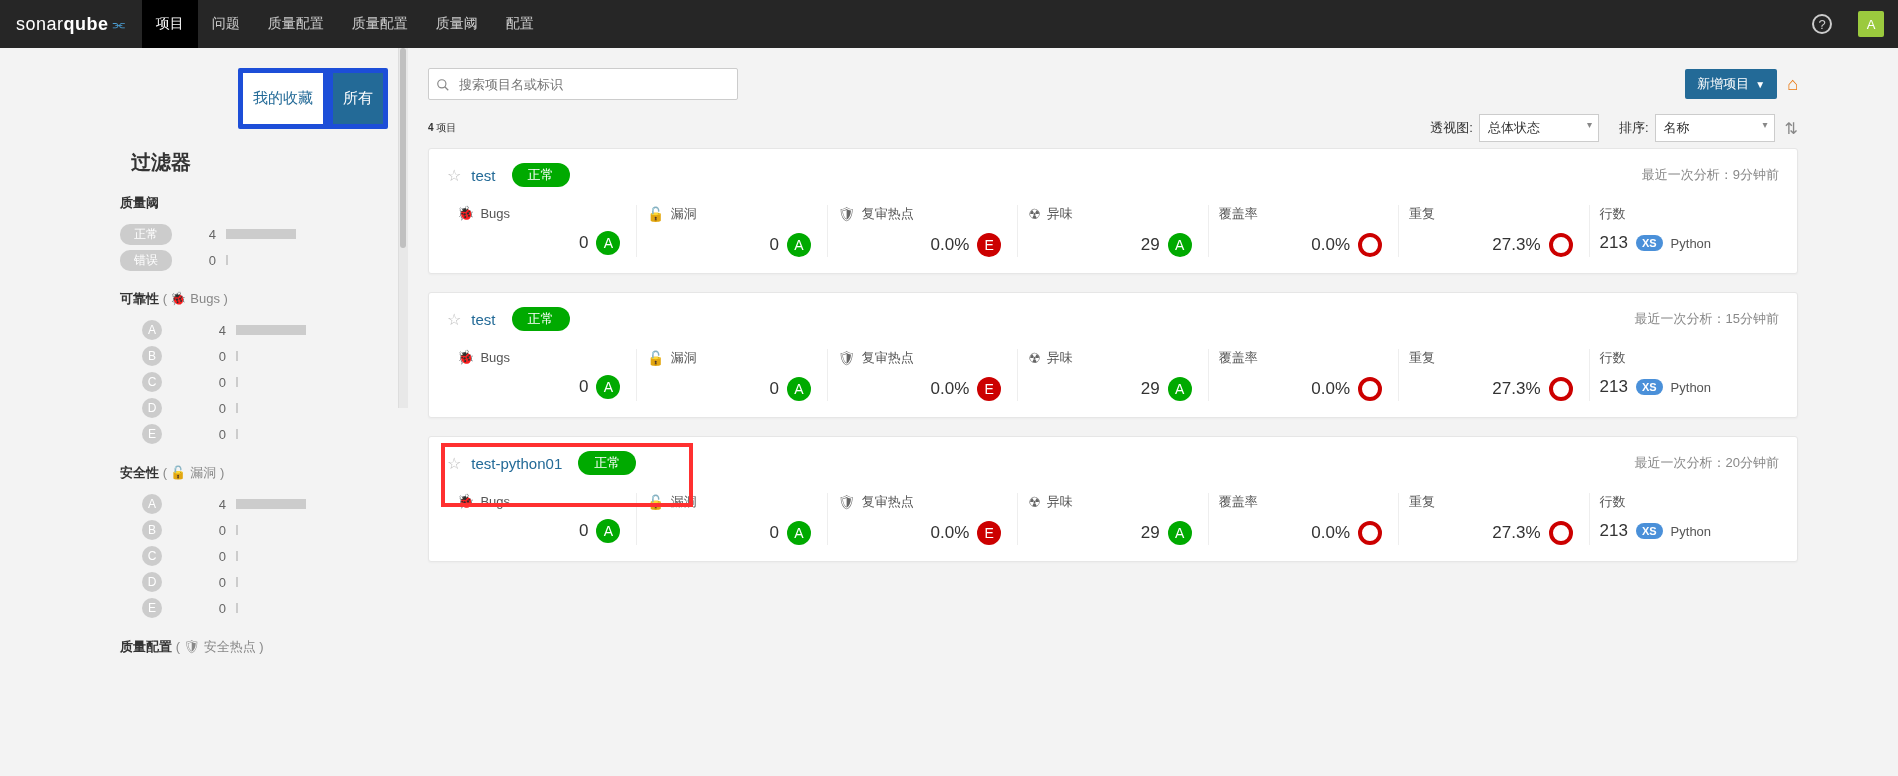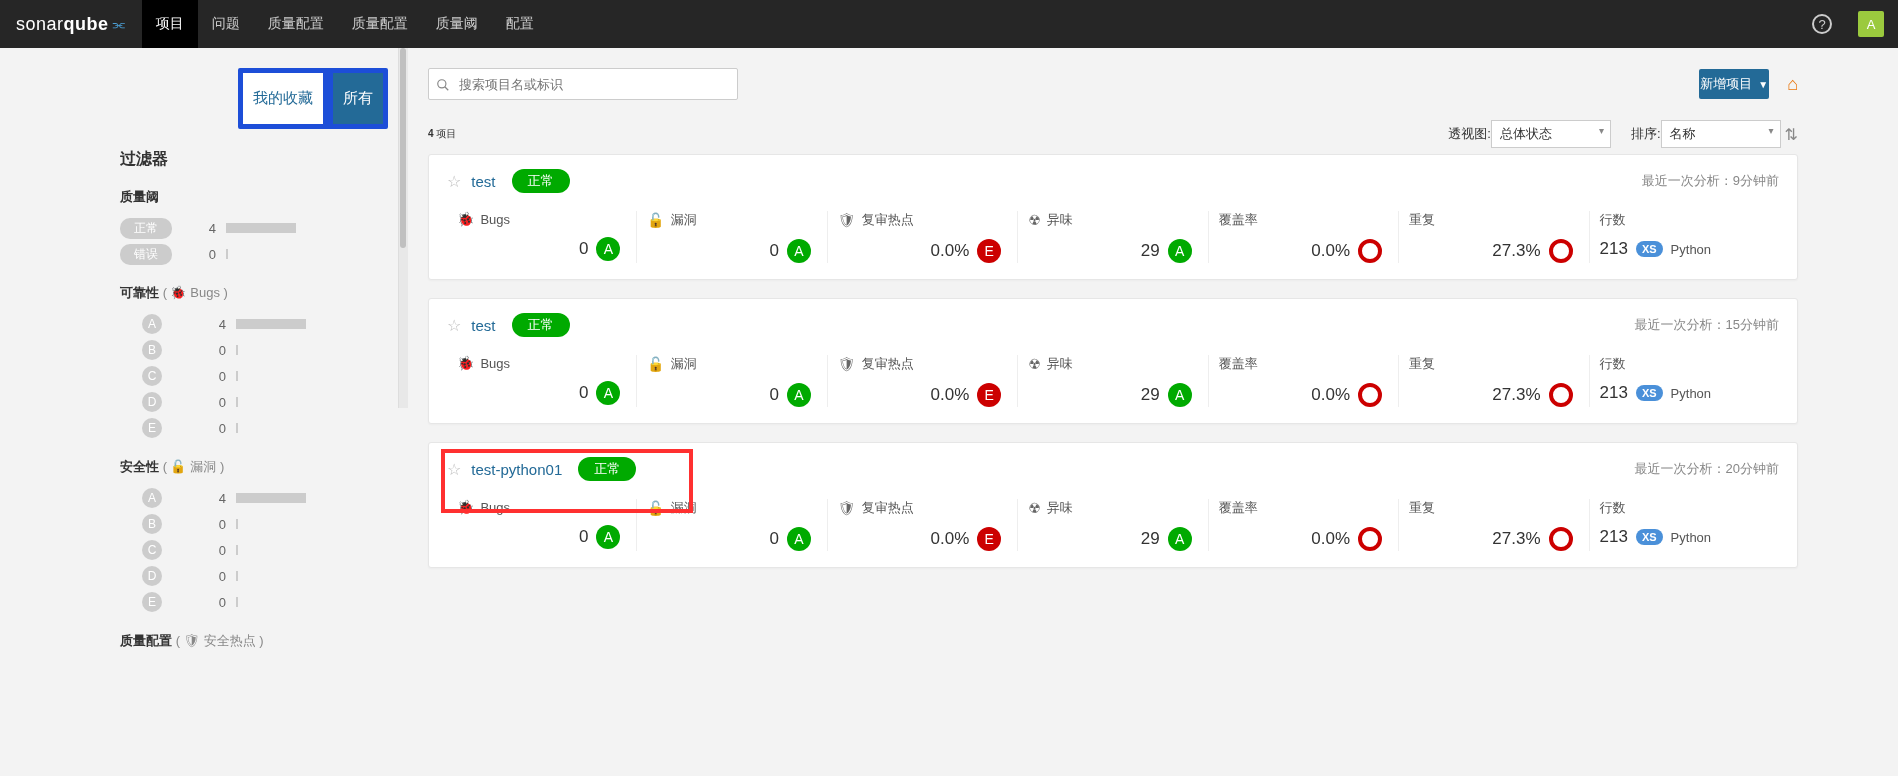--- a/index.html
+++ b/index.html
@@ -17,43 +17,43 @@
 .navbar .avatar { width: 26px; height: 26px; background: #9bca3e; color: #fff; display: flex; align-items: center; justify-content: center; margin: 0 14px; border-radius: 2px; font-size: 13px; }
 .main { display: flex; }
 .sidebar-wrap { width: 408px; position: relative; }
 .sidebar-scroll { position:absolute; right:0; top:0; width:10px; height:360px; background:#e8e8e8; border-left:1px solid #ddd; }
 .sidebar-scroll .thumb{ position:absolute; left:1px; top:0; width:6px; height:200px; background:#c0c0c0; border-radius:3px;}
 .sidebar { padding: 20px 20px 20px 120px; }
 .favtabs { text-align: right; margin-bottom: 20px; }
 .favtabs span { display: inline-block; padding: 16px 10px; border: 5px solid #1d4ed8; font-size: 15px; cursor:pointer; }
 .favtabs .fav { color: #236a97; background: #fff; border-radius: 2px 0 0 2px; }
 .favtabs .all { color: #fff; background: #236a97; border-radius: 0 2px 2px 0; font-family: Liberation Serif, serif; }
-.sidebar h3 { font-size: 16px; font-weight: 600; margin: 20px 0 16px 0; }
+.sidebar h3 { font-size: 20px; font-weight: 600; margin: 20px 0 16px 11px; }
 .sidebar h4 { font-size: 13px; font-weight: 600; margin: 18px 0 10px 0; }
 .sidebar h4 .sub { color: #888; font-weight: 400; }
 .facet { display: flex; align-items: center; height: 24px; margin-bottom: 2px; }
 .facet .pill { background: #ccc; color: #fff; border-radius: 10px; padding: 2px 14px; font-size: 12px; margin-right: 20px; min-width: 44px; text-align: center; }
 .facet .letter { width: 20px; height: 20px; border-radius: 50%; background: #ccc; color: #fff; font-size: 12px; display: flex; align-items: center; justify-content: center; margin-left: 22px; margin-right: 40px; }
 .facet .cnt { width: 24px; text-align: right; color: #666; }
 .facet .bar { height: 10px; background: #ccc; margin-left: 10px; }
 .facet .tick { width: 2px; height: 10px; background: #ccc; margin-left: 10px; }
 .content { flex: 1; padding: 20px 100px 20px 20px; }
-.toolbar { display: flex; align-items: center; gap: 12px; margin-bottom: 20px; }
+.toolbar { display: flex; align-items: center; gap: 4px; margin-bottom: 14px; }
 .projsearch { position: relative; width: 310px; }
 .projsearch input { width: 100%; height: 32px; padding: 0 10px 0 30px; border: 1px solid #ccc; border-radius: 2px; font-size: 13px; }
 .projsearch .icon { position: absolute; left: 8px; top: 8px; color: #888; }
 .toolbar .tspacer { flex: 1; }
-.btn-new { background: #236a97; color: #fff; border: none; padding: 6px 1px; font-size: 13px; border-radius: 2px; cursor:pointer; }
+.btn-new { background: #236a97; color: #fff; border: none; padding: 6px 12px; font-size: 13px; border-radius: 2px; cursor:pointer; }
 .btn-new .caret { margin-left:6px; font-size:10px; }
 .home-icon { color: #e9770f; font-size: 18px; margin-left: 6px; }
 .listhdr { display: flex; align-items: center; margin-bottom: 6px; gap: 20px;}
 .listhdr .counts { font-size: 10px; color: #333; }
 .listhdr .counts b{font-weight:600}
 .listhdr .lspacer { flex:1; }
-.selwrap { display:flex; align-items:center; }
+.selwrap { display:flex; align-items:center; gap:6px; }
 .selwrap label { font-size:13px; color:#333;}
 .sel { border:1px solid #ccc; padding:4px 24px 4px 8px; font-size:13px; background:#fff; min-width:120px; position:relative;}
 .sel::after{content:"▾"; position:absolute; right:6px; color:#888; font-size:10px;}
 .sorticon{ color:#888; font-size:16px; margin-left:4px;}
 .card { background: #fff; border: 1px solid #e6e6e6; border-radius: 3px; margin-bottom: 18px; padding: 0 18px 16px 18px; box-shadow: 0 1px 2px rgba(0,0,0,0.03); position:relative;}
 .card-head { display: flex; align-items: center; padding: 14px 0 6px 0; }
 .card-head .star { color: #bbb; margin-right: 10px; font-size: 16px; cursor:pointer;}
 .card-head .pname { color: #236a97; font-size: 15px; font-weight: 500; cursor:pointer;}
 .card-head .status { background: #00aa00; color: #fff; border-radius: 12px; padding: 3px 16px; font-size: 13px; margin-left: 16px; }
 .card-head .rspacer{flex:1;}

